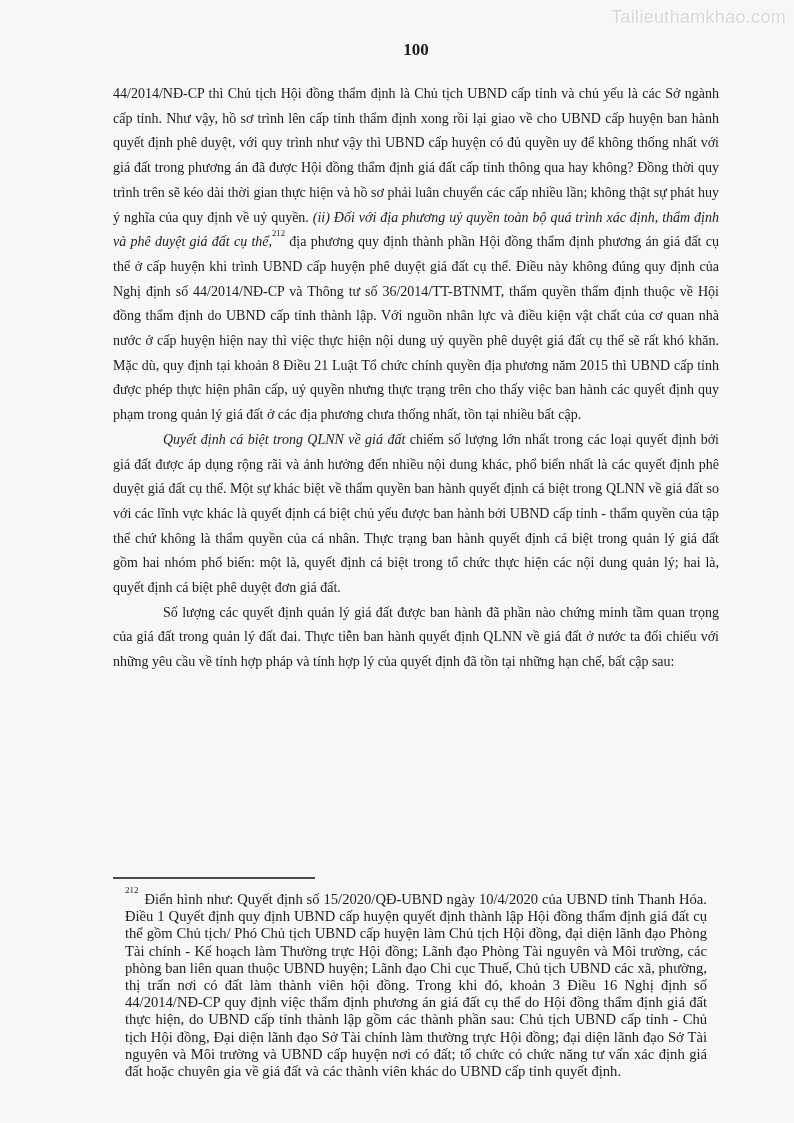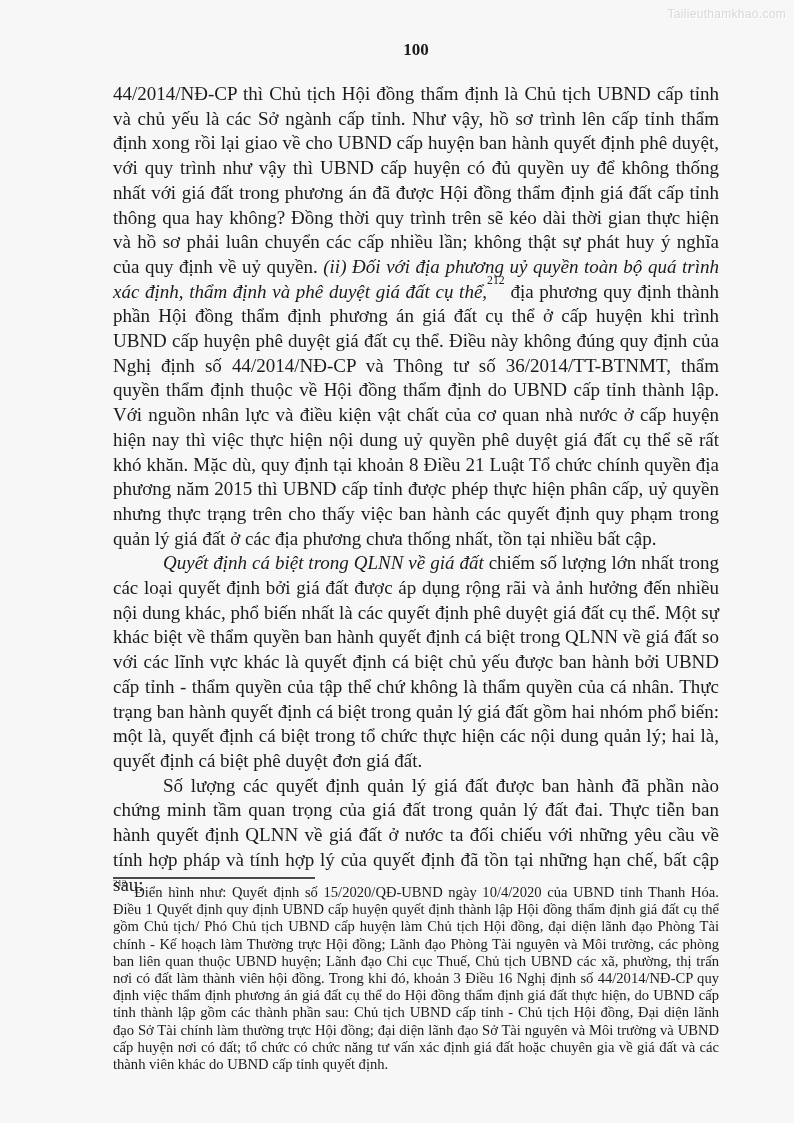--- a/index.html
+++ b/index.html
@@ -14,41 +14,41 @@
     background: #f7f7f7;
     font-family: "Liberation Serif", "DejaVu Serif", serif;
     color: #1b1b1b;
     overflow: hidden;
   }
   .watermark {
     position: absolute;
     top: 7px;
     right: 8px;
     font-family: "Liberation Sans", "DejaVu Sans", sans-serif;
-    font-size: 12px;
+    font-size: 18px;
     color: #d8d8d8;
     text-shadow: 1px 1px 0 #ffffff;
     letter-spacing: 0.3px;
   }
   .page-number {
     position: absolute;
     top: 40px;
     left: 113px;
     width: 606px;
     text-align: center;
     font-size: 17px;
     font-weight: bold;
   }
   .body-text {
     position: absolute;
     top: 82px;
     left: 113px;
     width: 606px;
     text-align: justify;
-    font-size: 19px;
+    font-size: 14px;
     line-height: 24.7px;
   }
   .para {
     margin: 0;
     padding: 0;
   }
   .para.indent {
     text-indent: 50px;
     font-family: Liberation Serif, serif;
   }
@@ -67,21 +67,21 @@
     top: 877px;
     width: 606px;
   }
   .footnote-rule {
     width: 202px;
     height: 2px;
     background: #4a4a4a;
     margin: 0 0 5px 0;
   }
   .footnote-text {
-    margin: 0;
+    margin: 12px;
     font-size: 14.6px;
     line-height: 17.2px;
     text-align: justify;
   }
   sup.fn-marker {
     font-size: 0.62em;
     line-height: 0;
     position: relative;
     top: -0.55em;
     margin-right: 2px;

